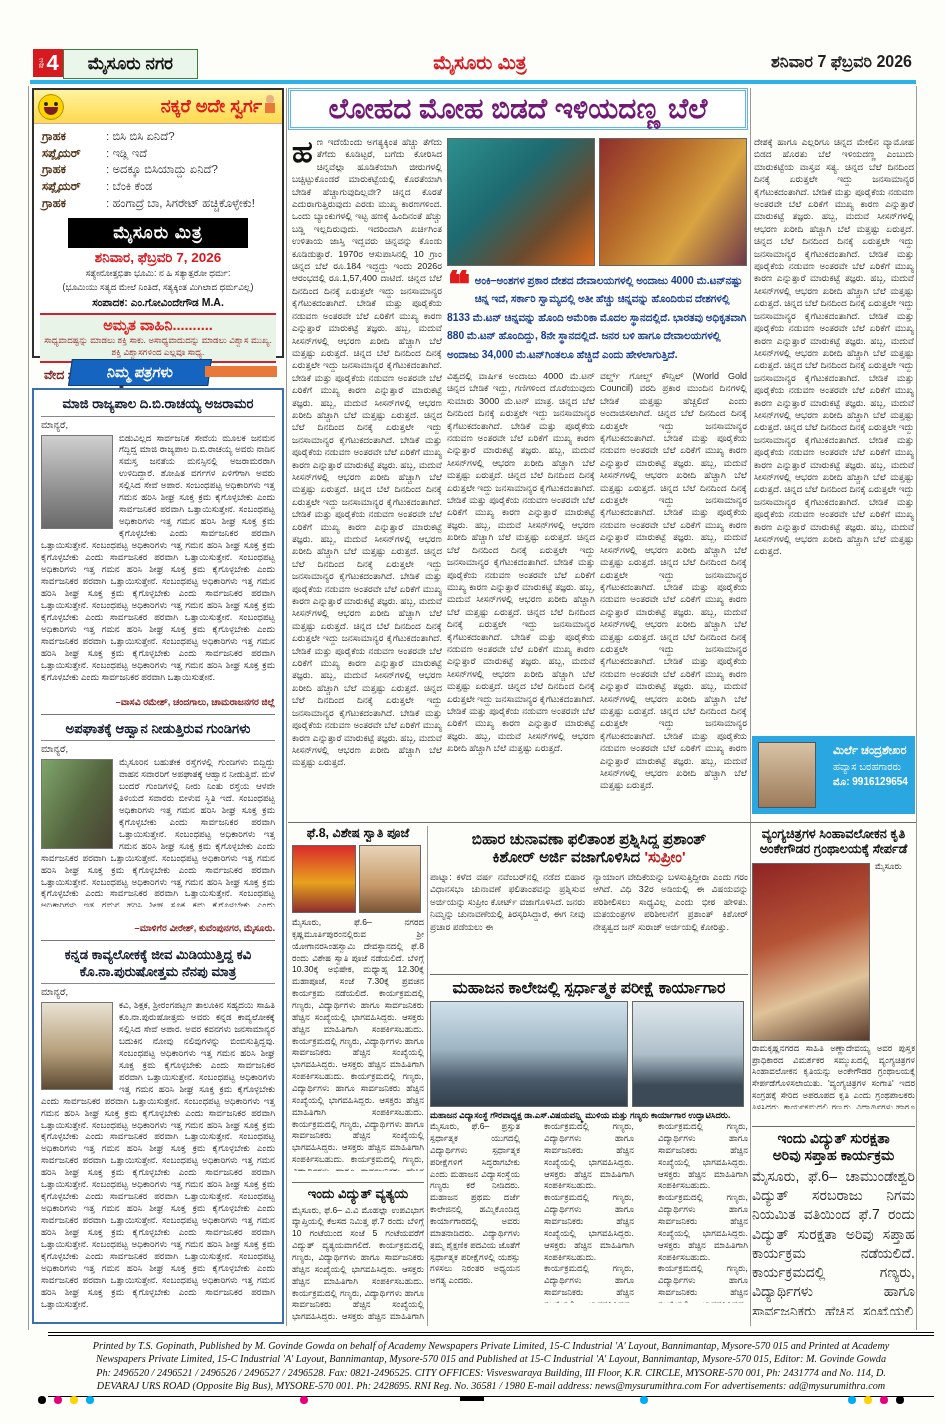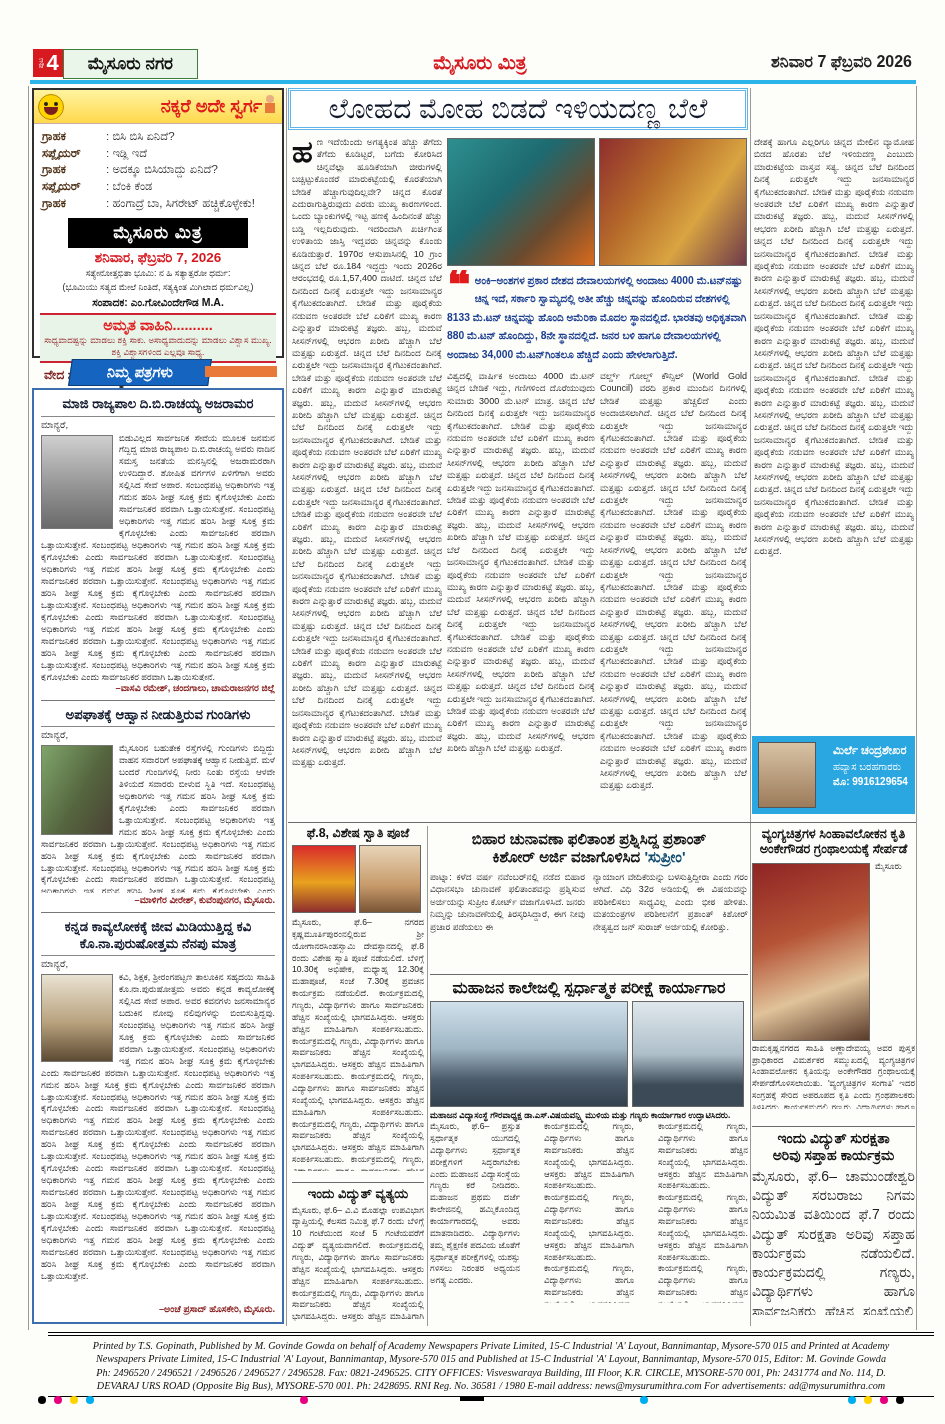--- a/index.html
+++ b/index.html
@@ -43,41 +43,41 @@
   .proverb .pitems{font-size:10px;color:#222;line-height:1.8;}
   
   .letterbadge{left:70px;top:359px;width:138px;height:25px;background:#1565c0;color:#fff;font-weight:bold;font-size:14.5px;
                display:flex;align-items:center;justify-content:center;transform:skewX(-8deg);border:1px solid #0d3e75;}
   .orangebar{left:205px;top:366px;width:72px;height:11px;background:#e8793a;}
   .lettersbox{left:32px;top:388px;width:252px;height:936px;border:2px solid #3b6fae;box-sizing:border-box;background:#fff;padding:6px 7px;overflow:hidden;}
   .lheadline{font-weight:bold;font-size:13.2px;text-align:center;color:#0f172a;line-height:1.25;border-bottom:1px solid #888;padding-bottom:3px;margin-bottom:2px;}
   .lsalut{font-size:9.5px;margin:1px 0 2px;}
   .lbody{font-size:8.8px;line-height:1.36;text-align:justify;color:#222;overflow:hidden;}
   .lphoto{float:left;width:70px;margin:2px 6px 2px 0;border:1px solid #777;}
-  .lsig{text-align:right;font-size:9.2px;font-weight:bold;color:#8a2020;margin:2px 0 6px;}
+  .lsig{text-align:right;font-size:9.2px;font-weight:bold;color:#8a2020;margin:16px 0 6px;}
   .lsep{border-top:1px solid #777;margin:4px 0 6px;}
   
   .mainheadbox{left:288px;top:88px;width:460px;height:42px;border:3px double #5fb4e8;box-sizing:border-box;
                display:flex;align-items:center;justify-content:center;background:#fff;}
-  .mainheadbox .h{color:#0f172a;font-weight:normal;font-size:28px;white-space:nowrap;}
+  .mainheadbox .h{color:#701a75;font-weight:bold;font-size:28px;white-space:nowrap;}
   .btxt{font-size:9px;line-height:1.38;text-align:justify;color:#1e1e1e;overflow:hidden;}
   .dropcap{float:left;font-size:30px;line-height:0.9;font-weight:bold;color:#111;margin:2px 4px 0 0;}
   .photo{box-sizing:border-box;border:1px solid #666;}
   .quotebox{left:447px;top:270px;width:301px;height:94px;overflow:hidden;}
   .quotemark{float:left;color:#e01b1b;font-size:44px;line-height:0.7;font-weight:bold;margin-right:4px;}
   .quotetxt{color:#1a3e8f;font-weight:bold;font-size:10.3px;line-height:1.4;text-align:justify;}
   .contactbox{left:752px;top:736px;width:163px;height:78px;background:#2aa7e0;box-sizing:border-box;padding:6px;display:flex;gap:17px;}
   .contactbox .cphoto{width:56px;height:64px;background:linear-gradient(#d8c3a5,#9c7b5a);border:1px solid #555;flex:0 0 56px;}
   .contactbox .ct{color:#fff;font-size:10px;line-height:1.5;}
   .contactbox .ct .n{font-weight:bold;font-size:11.5px;}
   .contactbox .ct .p{font-weight:bold;}
   
   .midhead{font-weight:bold;text-align:center;color:#111;line-height:1.2;}
   .capt{font-size:8.4px;font-weight:bold;text-align:justify;color:#111;line-height:1.3;}
-  .redword{color:#0c4a6e;}
+  .redword{color:#b91c1c;}
   
   .imprint{left:48px;top:1332px;width:886px;border-top:4px double #000;border-bottom:1px solid #000;padding:3px 6px 4px;box-sizing:border-box;
            font-family:"Liberation Serif",serif;font-style:italic;font-size:10.2px;text-align:center;color:#101010;line-height:1.3;}
   .regrow{left:0;top:1396px;width:945px;height:16px;}
   .dot{position:absolute;width:8px;height:8px;border-radius:50%;}
   .bar{position:absolute;height:5px;background:#000;}
 </style>
 </head>
 <body>
 

